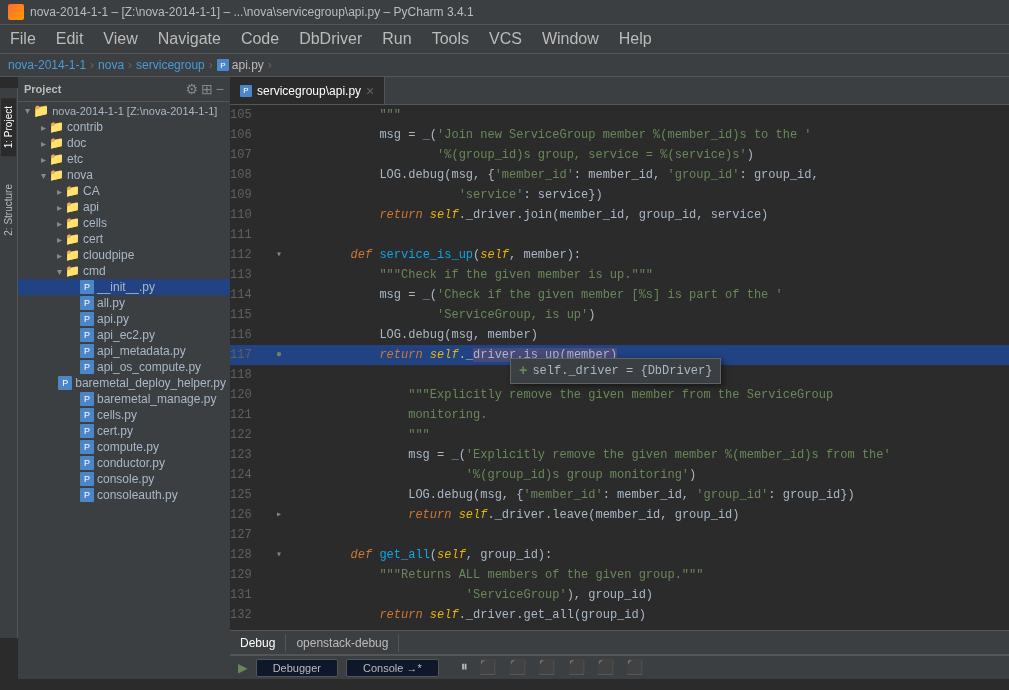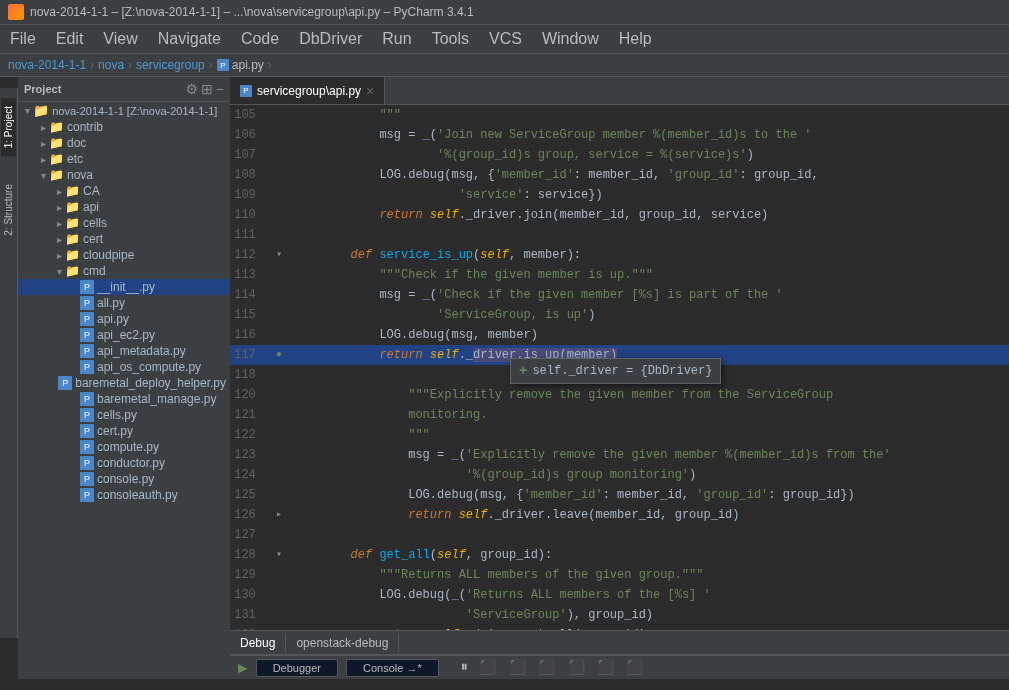--- a/index.html
+++ b/index.html
@@ -46,21 +46,21 @@
     
     #tab-bar { background: #3c3f41; display: flex; align-items: stretch; border-bottom: 1px solid #555; height: 28px; }
     .editor-tab { display: flex; align-items: center; gap: 5px; padding: 0 10px; font-family: Arial, sans-serif; font-size: 12px; color: #bbbbbb; border-right: 1px solid #555; cursor: pointer; min-width: 120px; }
     .editor-tab.active { background: #2b2b2b; color: #ffffff; }
     .editor-tab .tab-file-icon { width: 12px; height: 12px; background: #4a86c8; border-radius: 1px; display: inline-flex; align-items: center; justify-content: center; font-size: 8px; color: white; }
     .editor-tab .close-btn { margin-left: auto; color: #666; font-size: 14px; cursor: pointer; }
 
     
     #code-editor { flex: 1; overflow-y: auto; position: relative; }
     .code-line { display: flex; align-items: flex-start; min-height: 20px; line-height: 20px; }
-    .line-num { width: 40px; text-align: center; padding-right: 10px; color: #606060; font-size: 12px; flex-shrink: 0; user-select: none; }
+    .line-num { width: 40px; text-align: left; padding-right: 10px; color: #606060; font-size: 12px; flex-shrink: 0; user-select: none; }
     .line-gutter { width: 18px; flex-shrink: 0; display: flex; align-items: center; justify-content: center; color: #606060; }
     .line-code { flex: 1; padding-left: 5px; white-space: pre; font-size: 12px; }
     .highlighted-line { background: #214283; }
     .highlighted-line .line-code { background: #214283; }
 
     
     #tooltip { position: absolute; top: 253px; left: 280px; background: #3c3f41; border: 1px solid #5e6369; padding: 4px 8px; font-size: 12px; color: #a9b7c6; display: flex; align-items: center; gap: 5px; z-index: 100; box-shadow: 2px 2px 6px rgba(0,0,0,0.5); }
     .tooltip-plus { color: #6a8759; font-weight: bold; font-size: 14px; }
     .tooltip-var { color: #a9b7c6; }
     .tooltip-obj { color: #9876aa; }
@@ -484,25 +484,20 @@
           </span>
         <span class="line-code">        <span class="kw">def</span> <span class="fn">get_all</span>(<span class="self-kw">self</span>, group_id):</span>
       </div>
 
       <div class="code-line">
         <span class="line-num">129</span>
         <span class="line-gutter"></span>
         <span class="line-code">            <span class="str">"""Returns ALL members of the given group."""</span></span>
       </div>
 
-      <div class="code-line">
-        <span class="line-num">130</span>
-        <span class="line-gutter"></span>
-        <span class="line-code">            LOG.debug(<span class="built">_</span>(<span class="str">'Returns ALL members of the [%s] '</span></span>
-      </div>
 
       <div class="code-line">
         <span class="line-num">131</span>
         <span class="line-gutter"></span>
         <span class="line-code">                        <span class="str">'ServiceGroup'</span>), group_id)</span>
       </div>
 
       <div class="code-line">
         <span class="line-num">132</span>
         <span class="line-gutter"></span>

